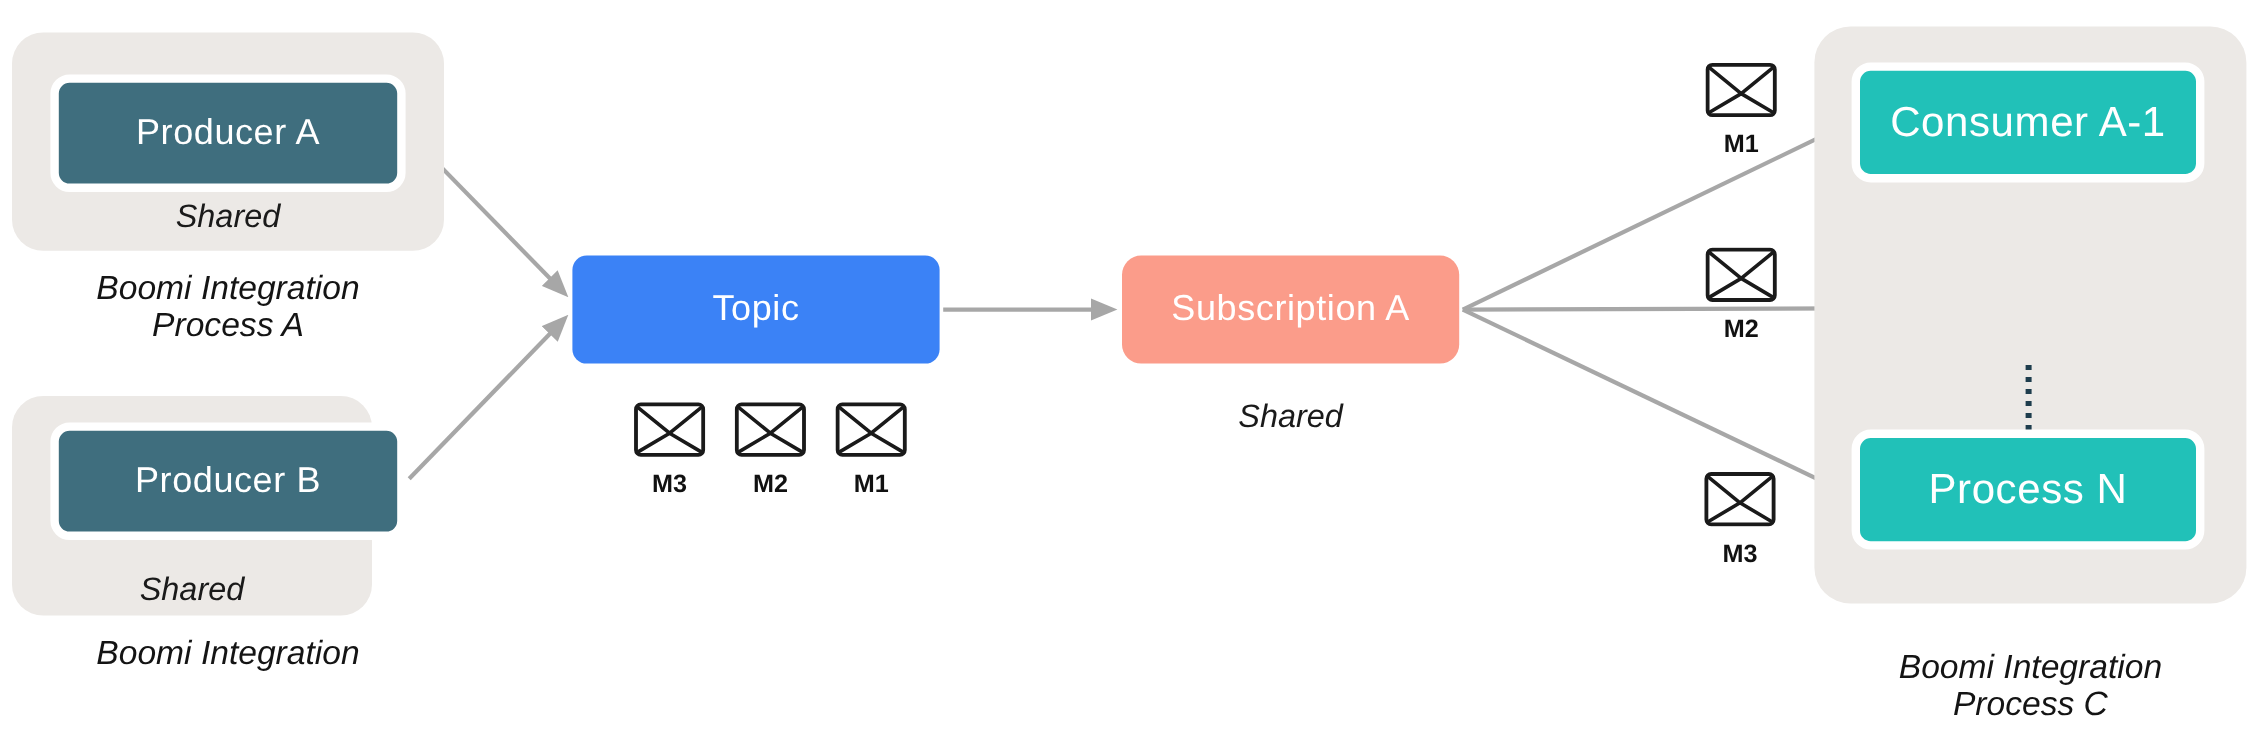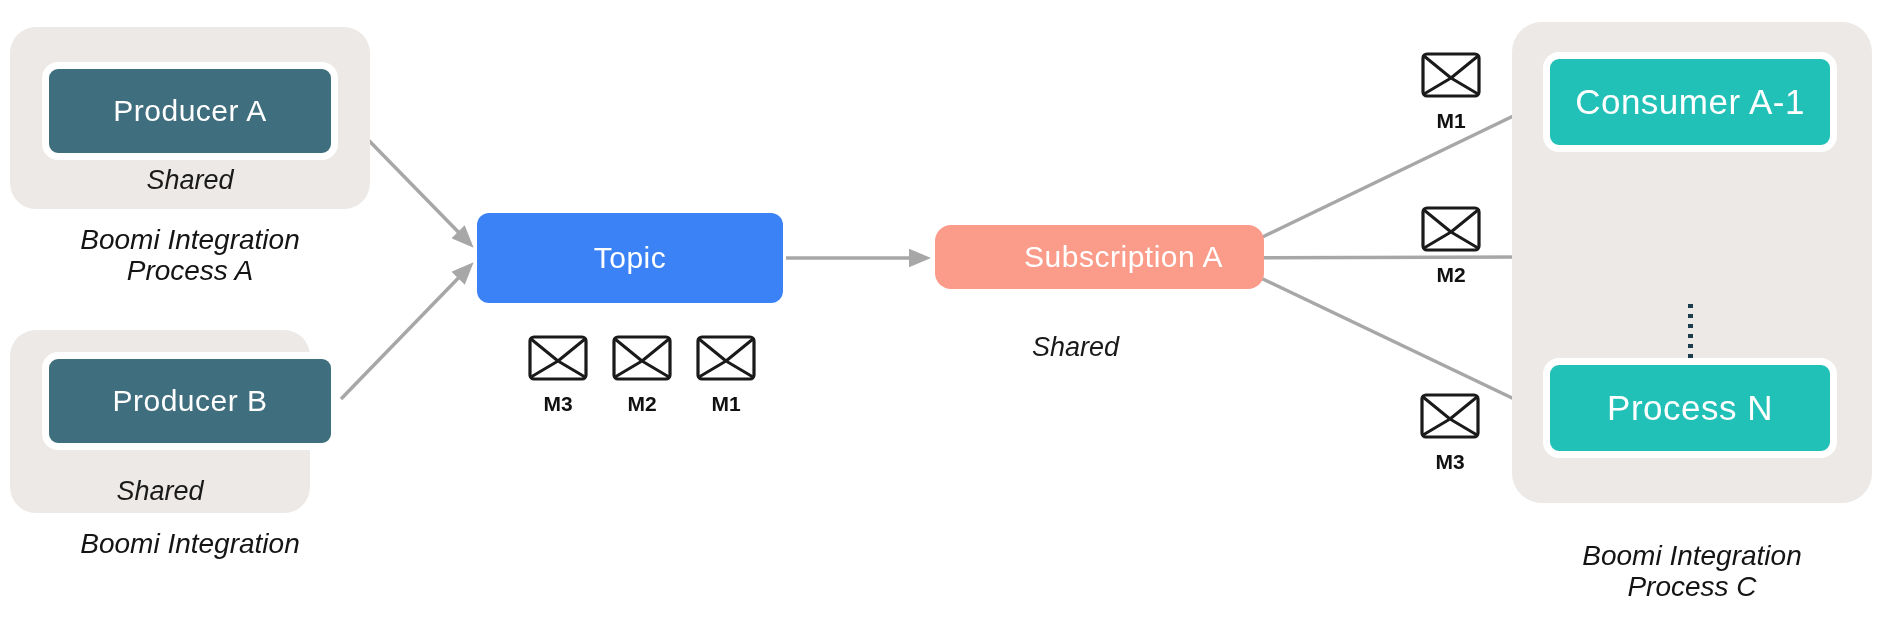--- a/index.html
+++ b/index.html
@@ -20,21 +20,21 @@
     color:#ffffff; font-size:30px; letter-spacing:0.5px;
   }
   .producer { background:#3F6E7E; left:32px; width:296px; height:98px; }
   .consumer { background:#21C1B8; left:31px; width:294px; height:100px; font-size:35px; }
 
   .box {
     position:absolute; display:flex; align-items:center; justify-content:center;
     color:#ffffff; font-size:30px; letter-spacing:0.5px; border-radius:14px;
   }
   .topic        { left:477px; top:213px; width:306px; height:90px; background:#3b82f6; border-radius:12px; }
-  .subscription { left:935px; top:225px; width:281px; height:64px; background:#FB9C8A; border-radius:16px;padding-left:48px; }
+  .subscription { left:935px; top:213px; width:281px; height:90px; background:#FB9C8A; border-radius:16px; }
 
   .shared { position:absolute; left:0; width:100%; text-align:center; font-style:italic; font-size:27px; color:#1A1A1A; }
   .shared-sub { position:absolute; left:935px; top:332px; width:281px; text-align:center; font-style:italic; font-size:27px; }
 
   .caption { position:absolute; width:360px; text-align:center; font-style:italic; font-size:28px; line-height:31px; color:#141414; }
   .caption-a { left:10px;   top:224px; }
   .caption-b { left:10px;   top:528px; }
   .caption-c { left:1512px; top:540px; }
 
   .msg { position:absolute; width:60px; text-align:center; }

